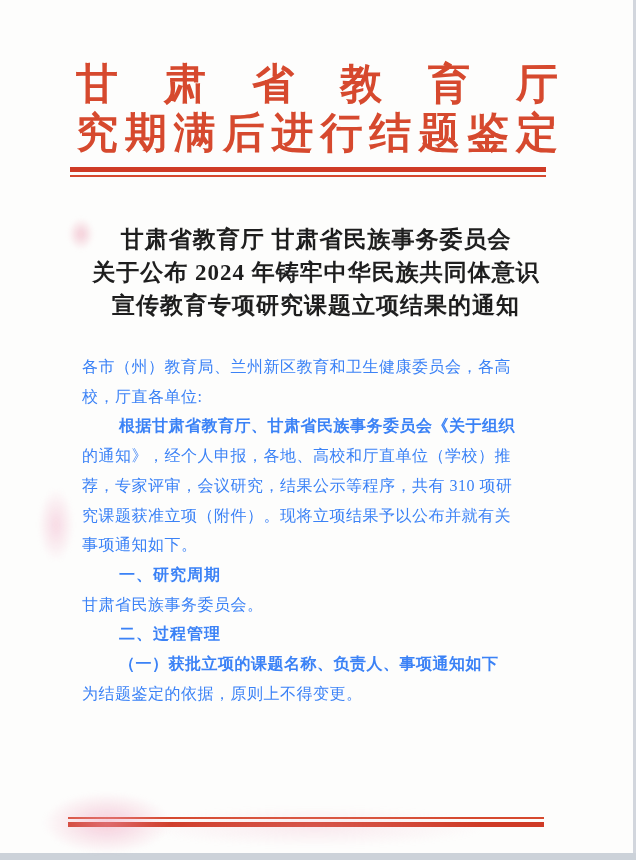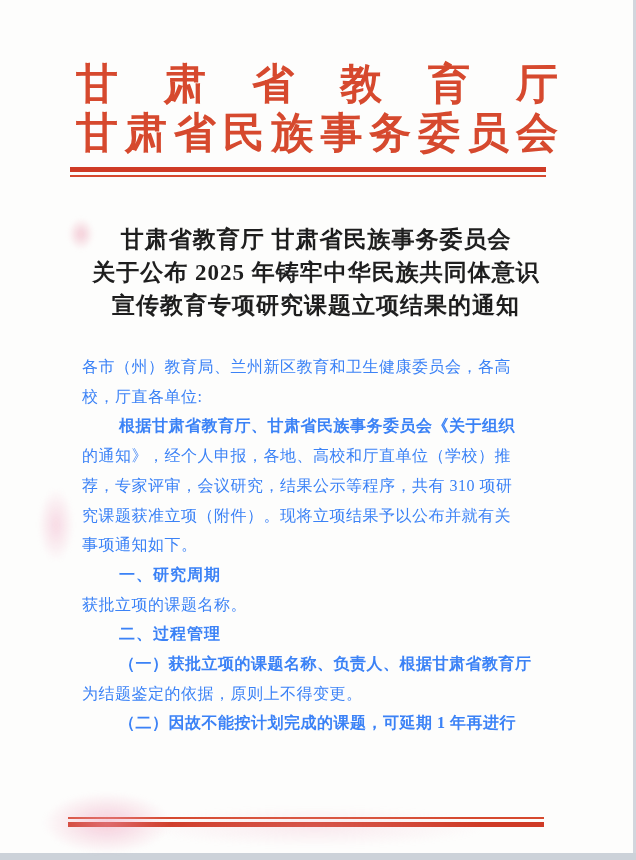--- a/index.html
+++ b/index.html
@@ -91,49 +91,48 @@
     background:radial-gradient(ellipse at center,rgba(240,178,200,.25),rgba(240,178,200,0) 75%);
   }
 </style>
 </head>
 <body>
 
 <div class="scan">
 
   <div class="letterhead">
     <div class="lh-line">甘肃省教育厅</div>
-    <div class="lh-line">甘肃省民族事务委员会</div>
+    <div class="lh-line">究期满后进行结题鉴定</div>
   </div>
 
   <div class="rule rule-top">
     <div class="bar-thick"></div>
     <div class="bar-gap"></div>
     <div class="bar-thin"></div>
   </div>
 
   <div class="doc-title">
     <div class="t-line">甘肃省教育厅 甘肃省民族事务委员会</div>
-    <div class="t-line">关于公布 2025 年铸牢中华民族共同体意识</div>
+    <div class="t-line">关于公布 2024 年铸牢中华民族共同体意识</div>
     <div class="t-line">宣传教育专项研究课题立项结果的通知</div>
   </div>
 
   <div class="doc-body">
     <div class="line">各市（州）教育局、兰州新区教育和卫生健康委员会，各高</div>
     <div class="line">校，厅直各单位:</div>
     <div class="line indent">根据甘肃省教育厅、甘肃省民族事务委员会《关于组织</div>
     <div class="line">的通知》，经个人申报，各地、高校和厅直单位（学校）推</div>
     <div class="line">荐，专家评审，会议研究，结果公示等程序，共有 310 项研</div>
     <div class="line">究课题获准立项（附件）。现将立项结果予以公布并就有关</div>
     <div class="line">事项通知如下。</div>
     <div class="line indent hei">一、研究周期</div>
-    <div class="line">获批立项的课题名称。</div>
+    <div class="line">甘肃省民族事务委员会。</div>
     <div class="line indent hei">二、过程管理</div>
-    <div class="line indent">（一）获批立项的课题名称、负责人、根据甘肃省教育厅</div>
+    <div class="line indent">（一）获批立项的课题名称、负责人、事项通知如下</div>
     <div class="line">为结题鉴定的依据，原则上不得变更。</div>
-    <div class="line indent">（二）因故不能按计划完成的课题，可延期 1 年再进行</div>
   </div>
 
   <div class="rule rule-bottom">
     <div class="bar-thin"></div>
     <div class="bar-gap"></div>
     <div class="bar-thick"></div>
   </div>
 
   <div class="edge-right"></div>
   <div class="edge-bottom"></div>

